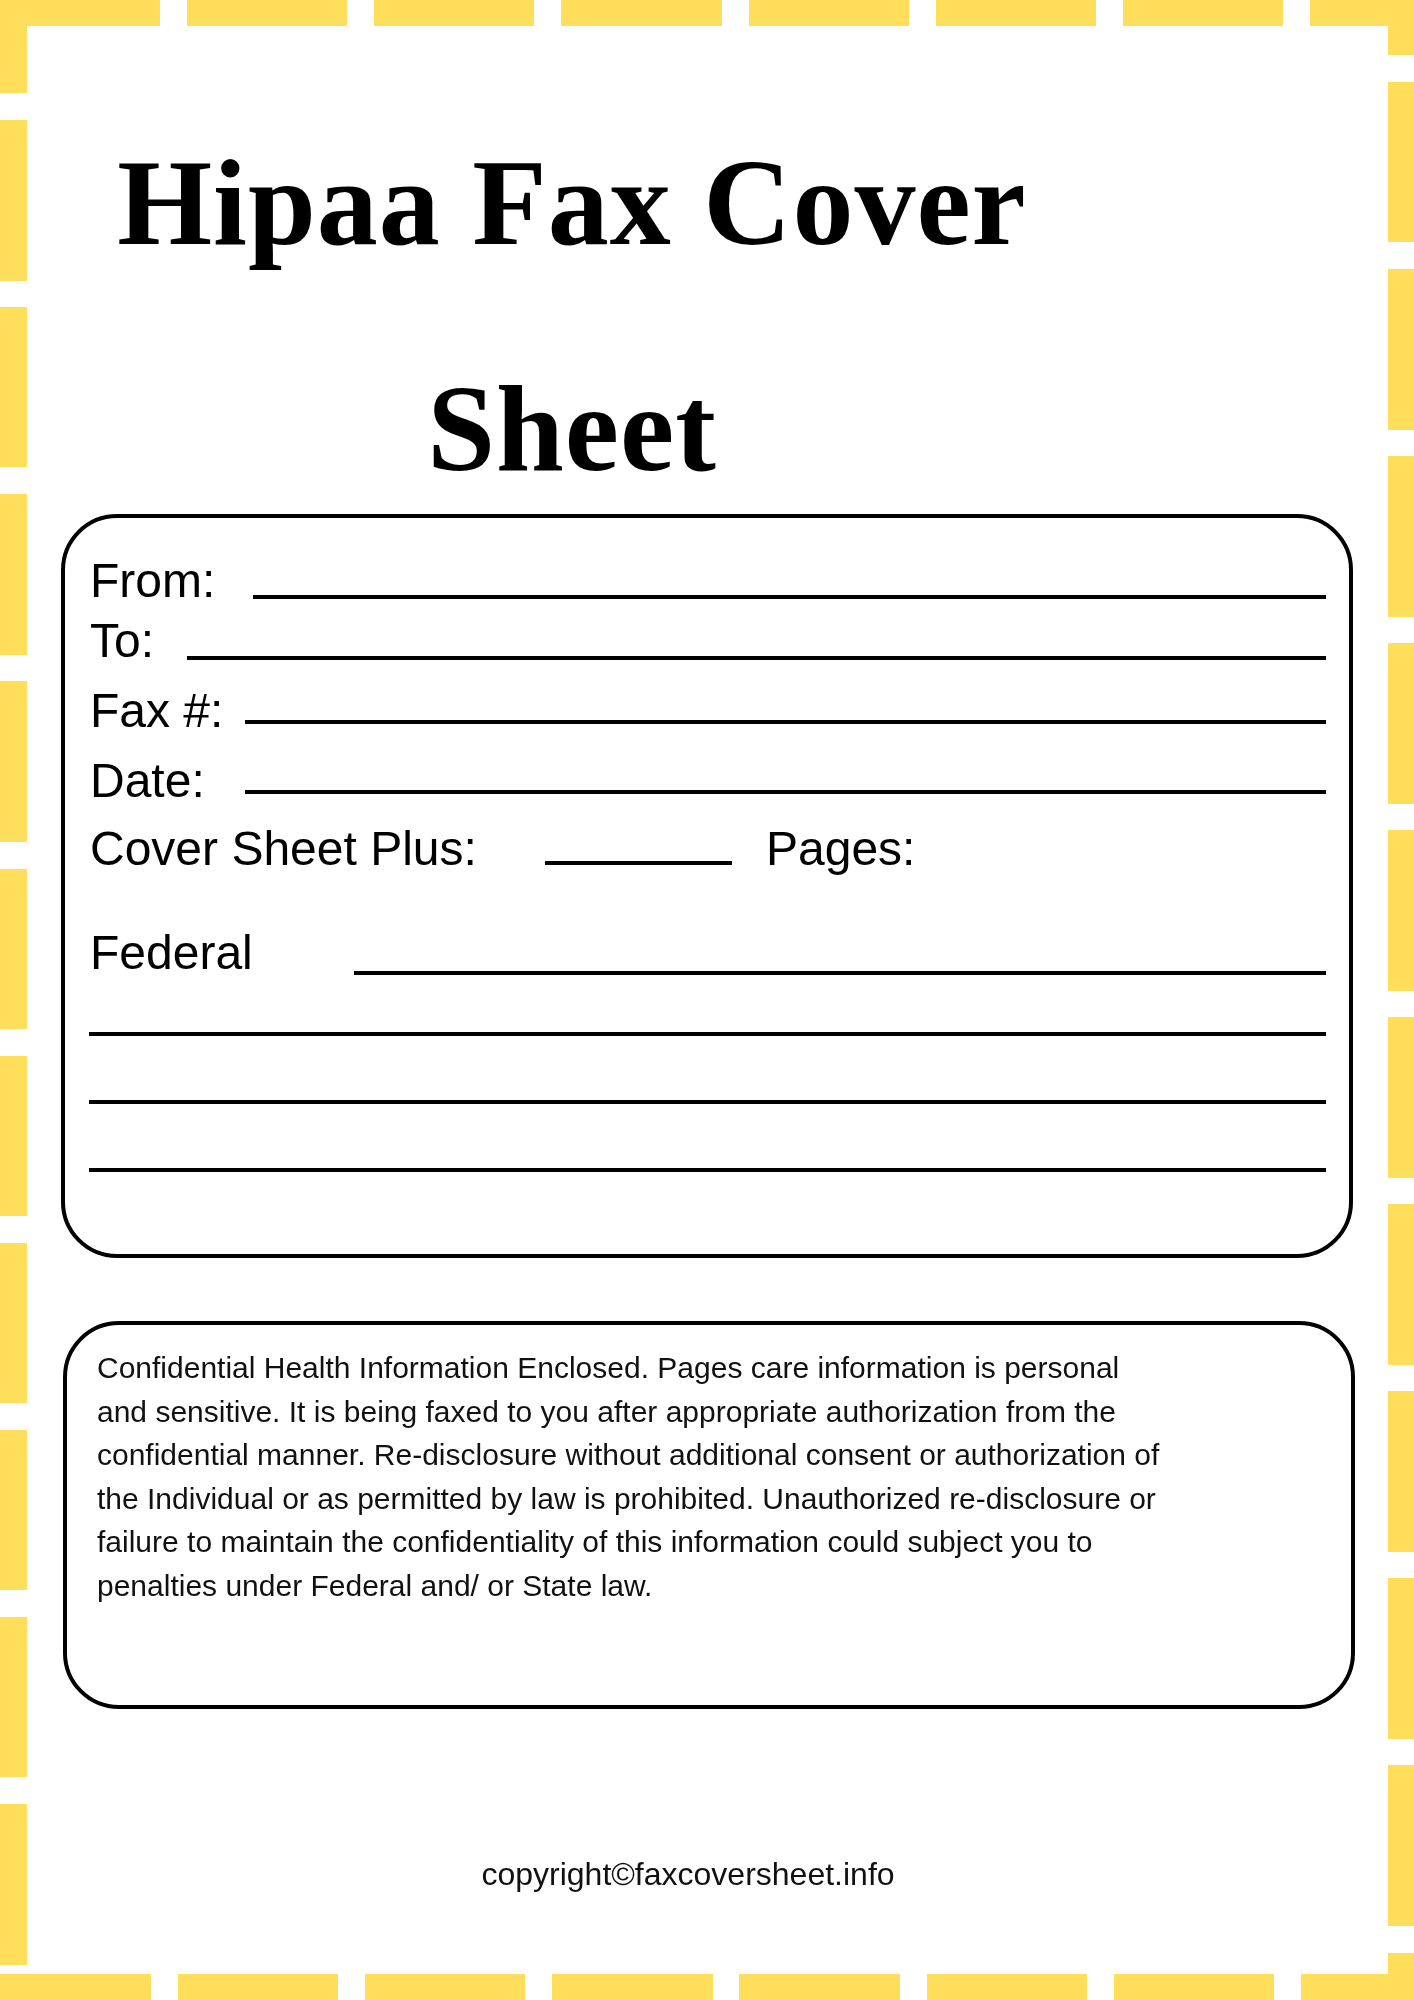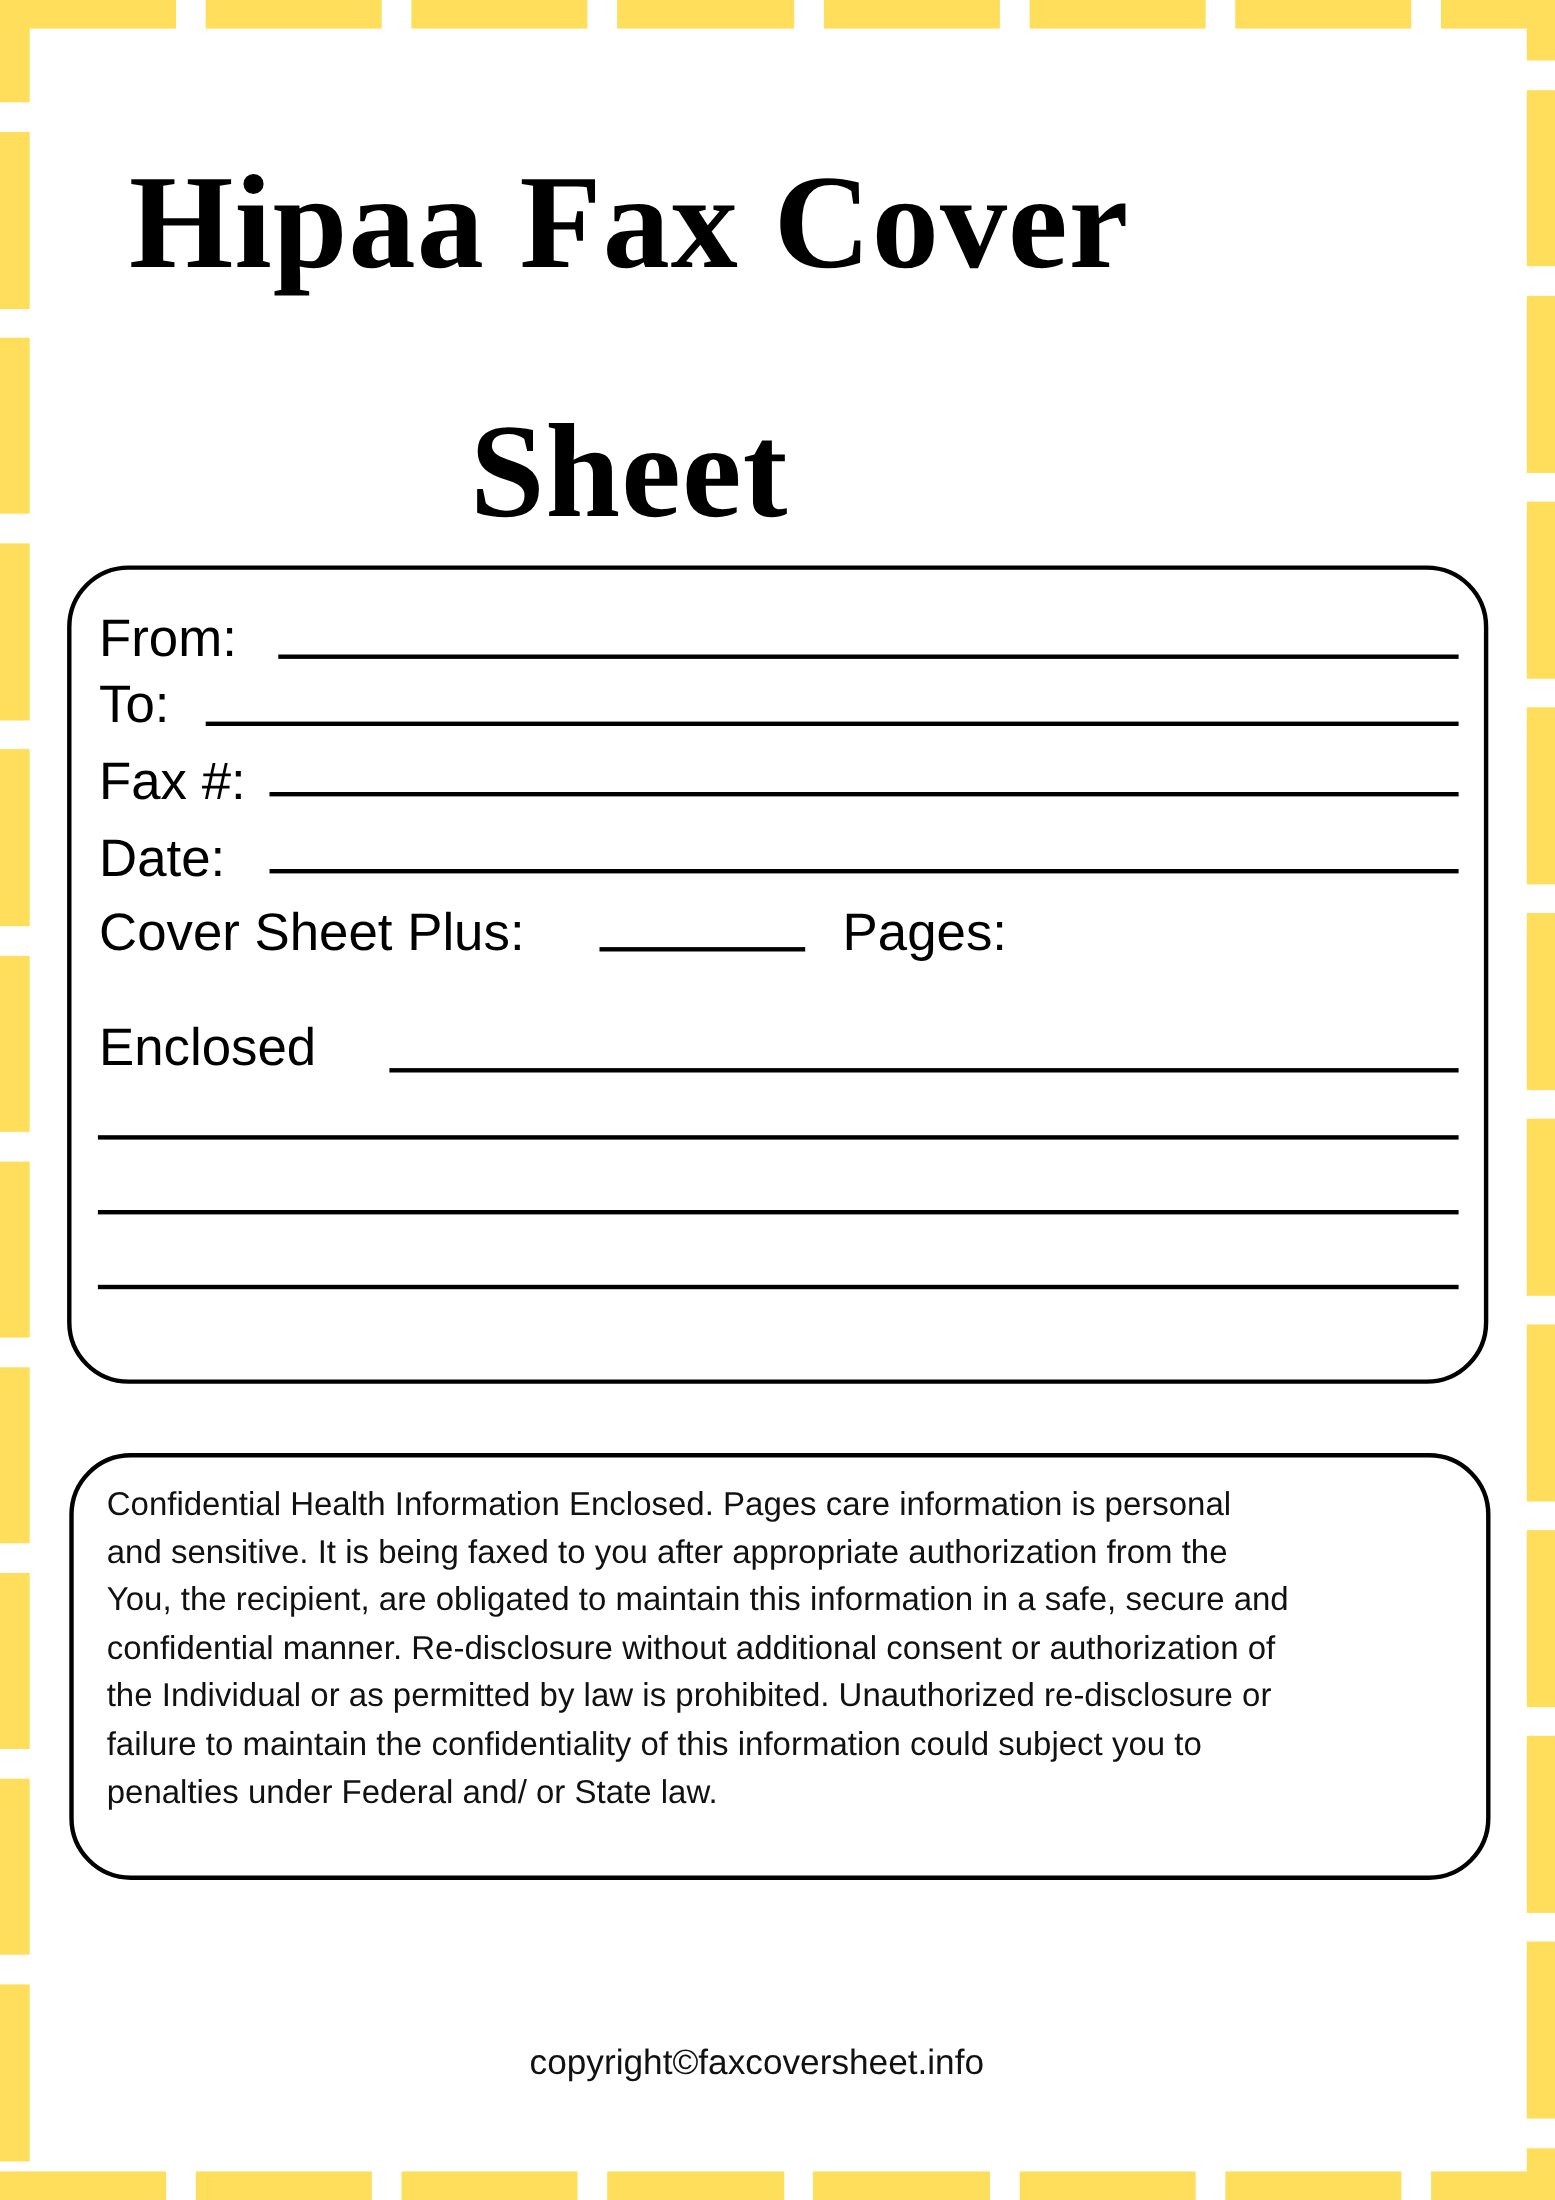--- a/index.html
+++ b/index.html
@@ -76,30 +76,29 @@
 <span class="label" style="left:90px;top:687px;">Fax #:</span>
 <div class="rule" style="left:245px;top:720px;width:1081px;"></div>
 
 <span class="label" style="left:90px;top:757px;">Date:</span>
 <div class="rule" style="left:245px;top:790px;width:1081px;"></div>
 
 <span class="label" style="left:90px;top:825px;">Cover Sheet Plus:</span>
 <div class="rule" style="left:545px;top:861px;width:187px;"></div>
 <span class="label" style="left:766px;top:825px;">Pages:</span>
 
-<span class="label" style="left:90px;top:929px;">Enclosed</span>
+<span class="label" style="left:90px;top:929px;">Federal</span>
 <div class="rule" style="left:354px;top:971px;width:972px;"></div>
 <div class="rule" style="left:89px;top:1032px;width:1237px;"></div>
 <div class="rule" style="left:89px;top:1100px;width:1237px;"></div>
 <div class="rule" style="left:89px;top:1168px;width:1237px;"></div>
 
 <div class="box" style="left:63px;top:1321px;width:1292px;height:388px;border-radius:56px;"></div>
 <div class="disclaimer">
   <div>Confidential Health Information Enclosed. Pages care information is personal</div>
   <div>and sensitive. It is being faxed to you after appropriate authorization from the</div>
-  <div>You, the recipient, are obligated to maintain this information in a safe, secure and</div>
   <div>confidential manner. Re-disclosure without additional consent or authorization of</div>
   <div>the Individual or as permitted by law is prohibited. Unauthorized re-disclosure or</div>
   <div>failure to maintain the confidentiality of this information could subject you to</div>
   <div>penalties under Federal and/ or State law.</div>
 </div>
 
 <div class="footer">copyright©faxcoversheet.info</div>
 
 </body></html>

